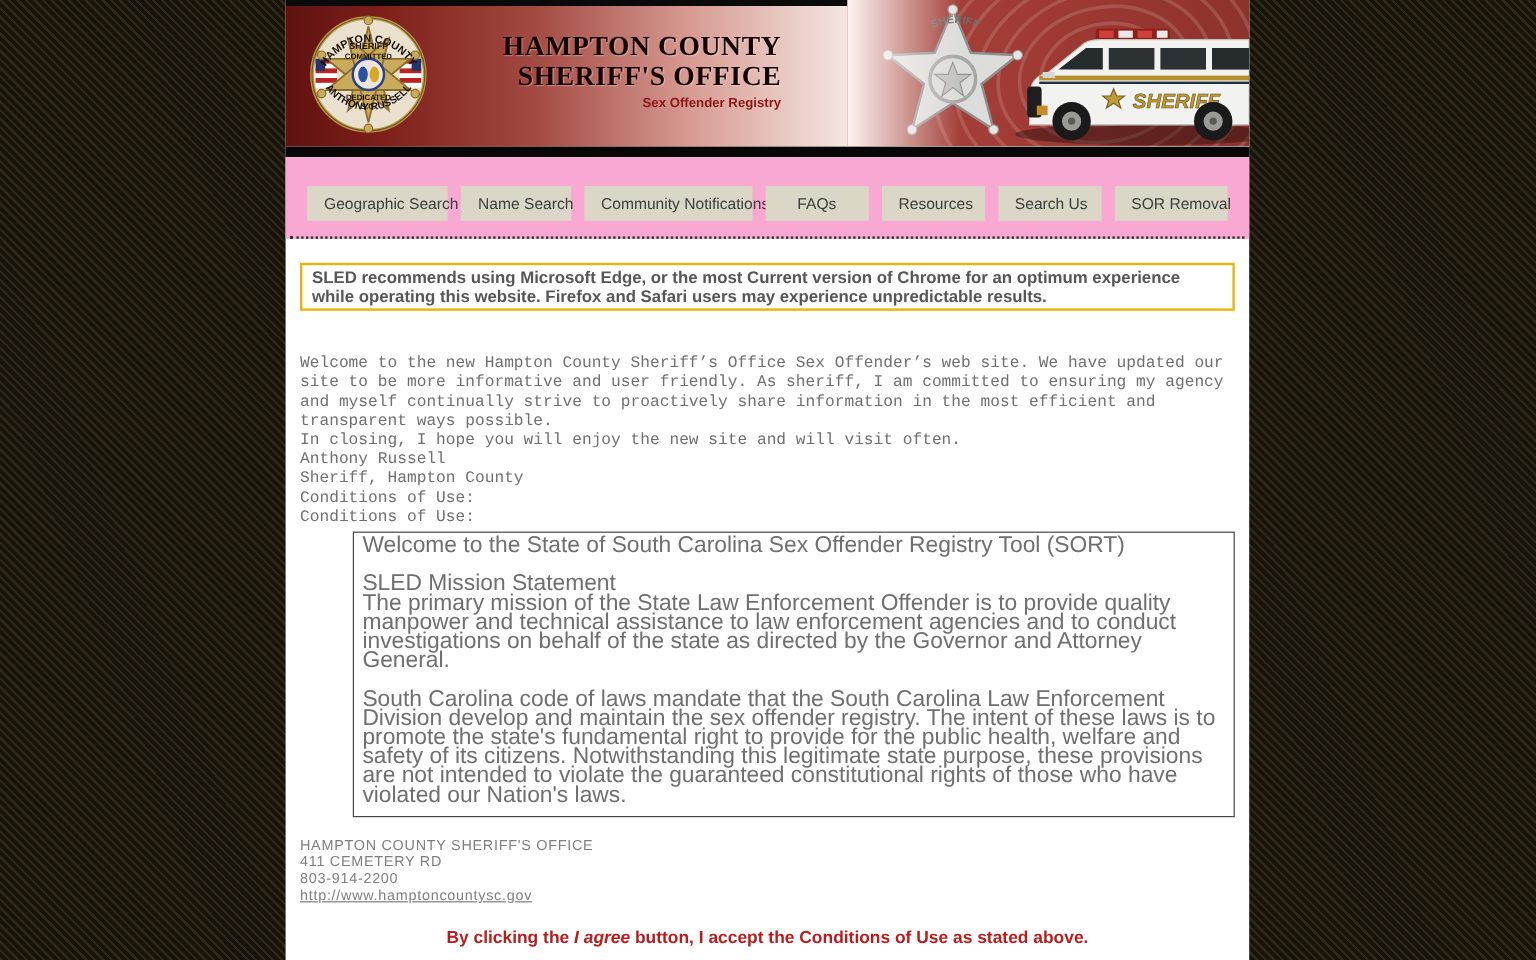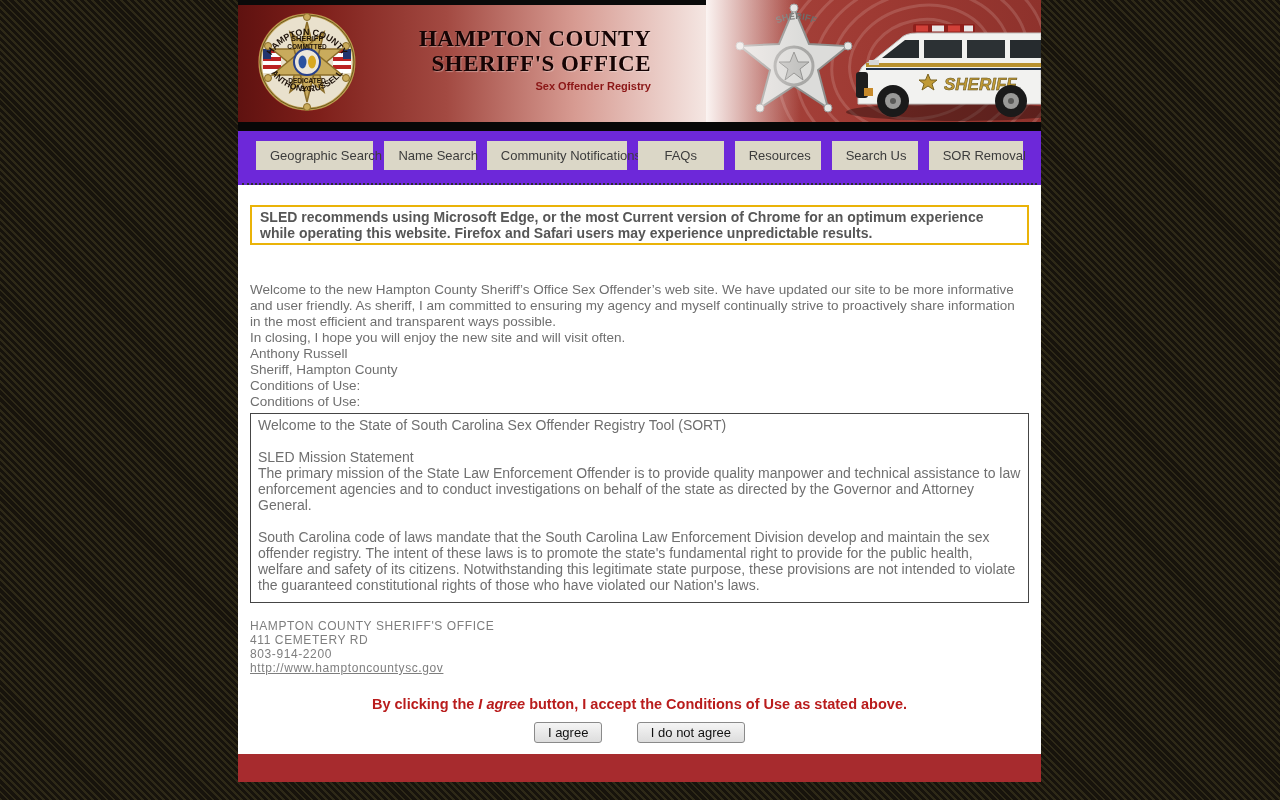--- a/index.html
+++ b/index.html
@@ -45,21 +45,21 @@
   }
   .subtitle {
     margin-top: 4px;
     font-size: 11px;
     font-weight: bold;
     color: #8b1616;
   }
   .header-photo { position: absolute; right: 0; top: 0; width: 335px; height: 122px; }
   .black-bar { height: 9px; background: #070707; }
   
-  .nav { padding: 10px 18px 0 18px; background: #6d28d9; }
+  .nav { padding: 24px 18px 0 18px; background: #f9a8d4; }
   .tabs { display: flex; gap: 11px; }
   .tab {
     background: #dbd7c7;
     color: #3c3c3c;
     font-size: 13px;
     padding: 7px 14px;
     min-width: 86px;
     text-align: center;
     cursor: pointer;
     white-space: nowrap;
@@ -74,28 +74,30 @@
     font-size: 14px;
     font-weight: bold;
     color: #565656;
     line-height: 16px;
   }
   .welcome {
     margin-top: 37px;
     font-size: 13.5px;
     color: #6f6f6f;
     line-height: 16px;
+    font-family: Liberation Mono, monospace;
   }
   .conditions-box {
     margin-top: 3px;
     border: 1px solid #454545;
     padding: 3px 7px 9px 7px;
-    font-size: 14px;
+    font-size: 19px;
     color: #6f6f6f;
     line-height: 16px;
+    margin-left: 44px;
   }
   .cond-gap { height: 16px; }
   .office-info {
     margin-top: 16px;
     font-size: 12px;
     color: #7e7e7e;
     letter-spacing: 0.6px;
     line-height: 14px;
   }
   .office-link { color: #7e7e7e; text-decoration: underline; cursor: pointer; }

